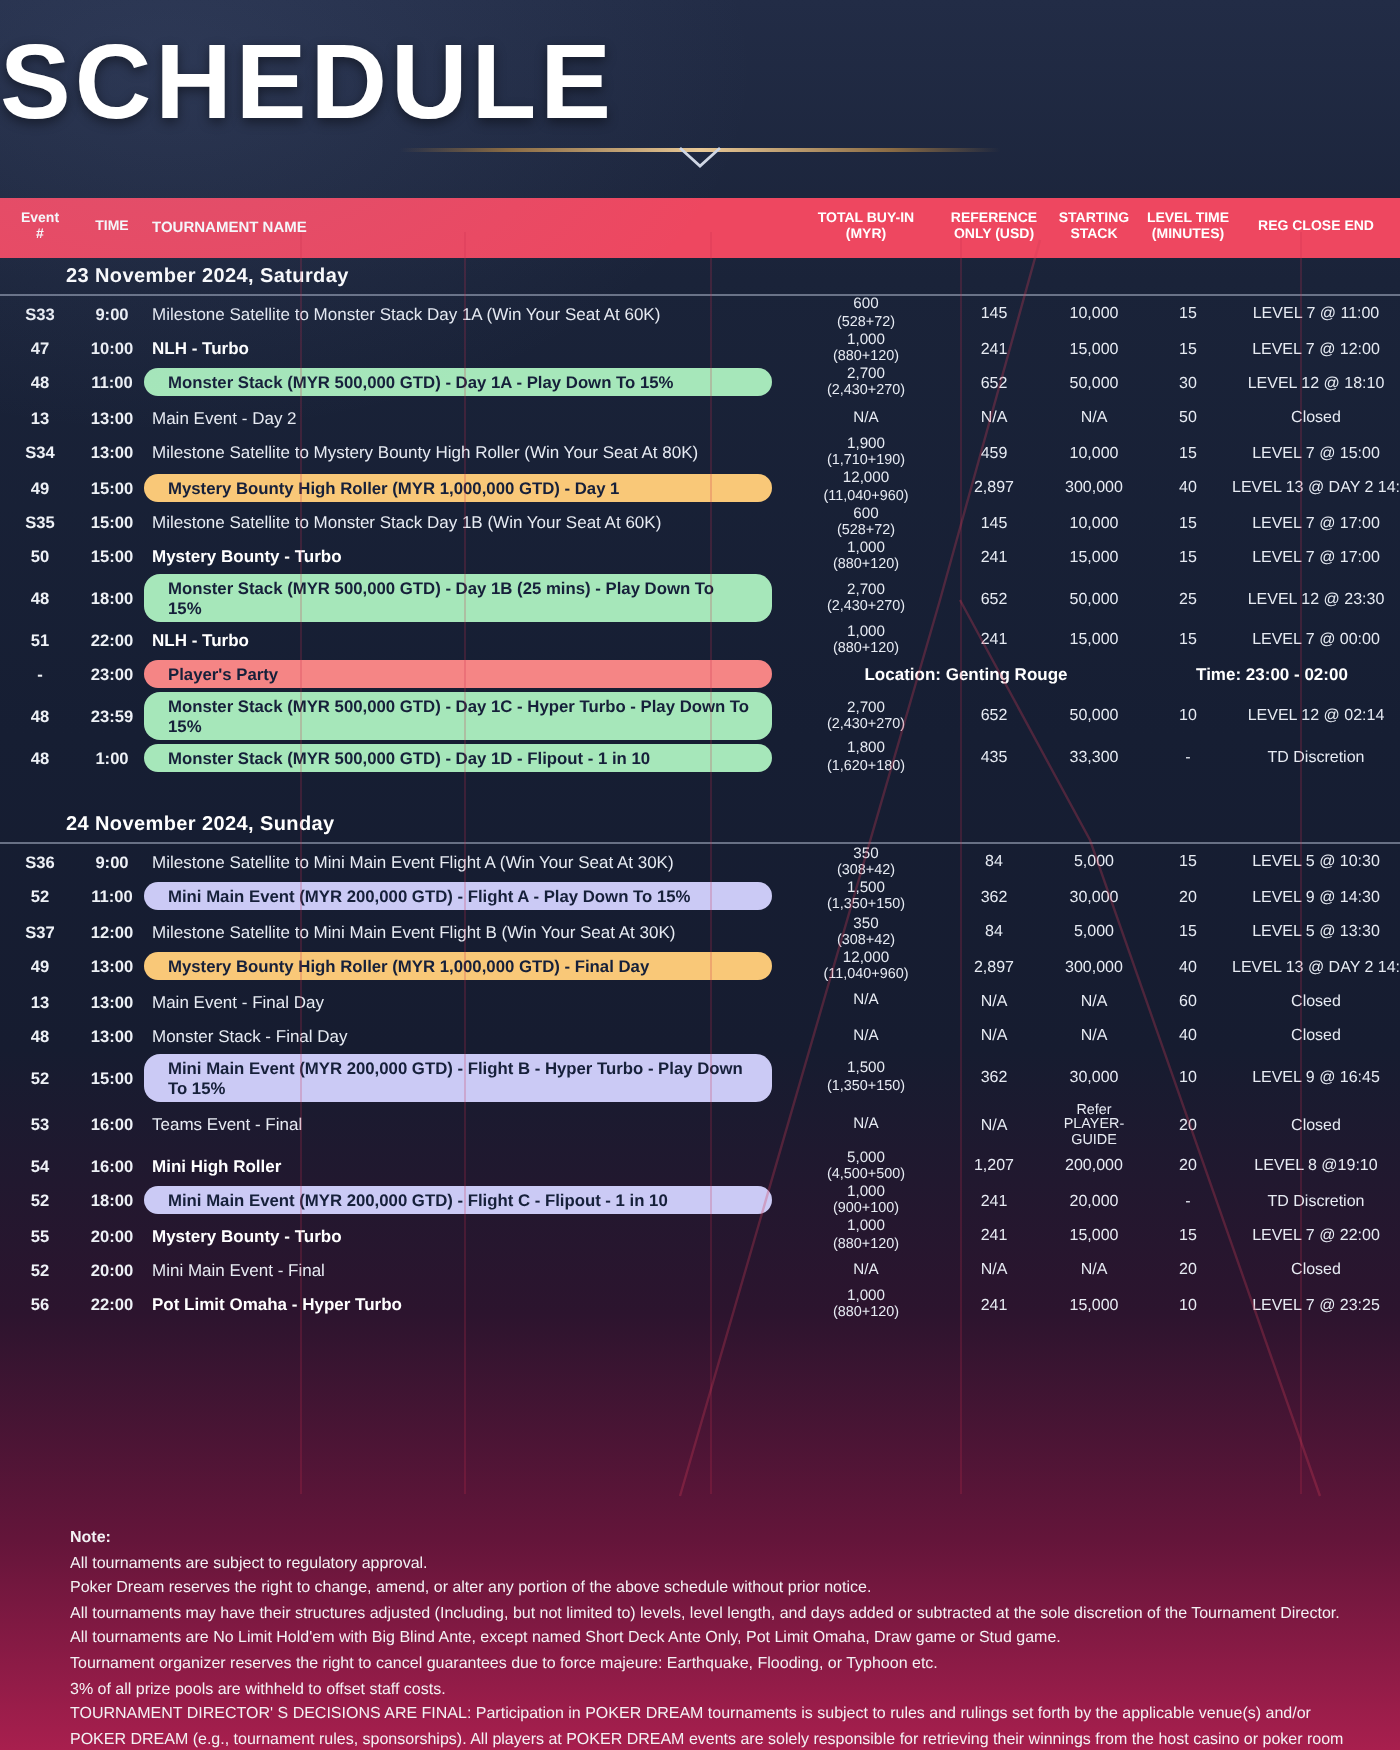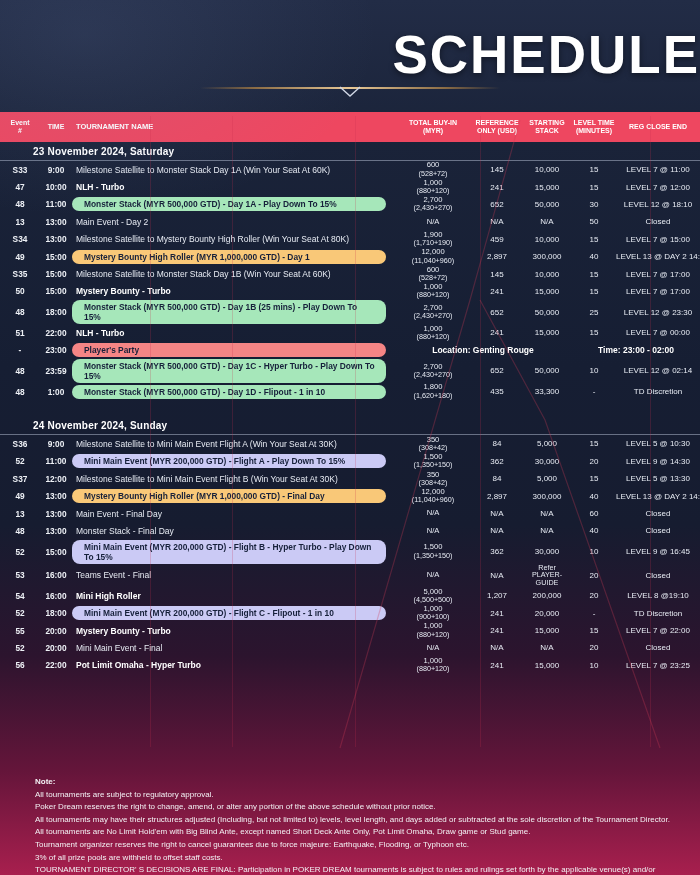--- a/index.html
+++ b/index.html
@@ -8,21 +8,21 @@
     font-family:"Liberation Sans",sans-serif;
     background:linear-gradient(180deg,#222c46 0%,#1a2339 16%,#161e33 42%,#161c30 60%,#2c142e 75%,#64153a 88%,#a81f4e 100%);
   }
   body::before{content:"";position:absolute;inset:0;
     background:radial-gradient(ellipse 420px 260px at 12% 4%,rgba(120,140,190,.14),transparent 70%);
     pointer-events:none;}
   .deco{position:absolute;inset:0;pointer-events:none;}
   .vline{position:absolute;top:116px;bottom:128px;width:1px;background:#c72f4d;opacity:.22;}
   .deco svg{position:absolute;inset:0;}
 
-  .title-wrap{position:relative;text-align:right;padding-top:28px;height:84px;}
+  .title-wrap{position:relative;text-align:left;padding-top:15px;height:84px;}
   .title{color:#fff;font-size:53px;font-weight:800;letter-spacing:2px;line-height:1;
     text-shadow:0 2px 6px rgba(0,0,0,.45);}
   .divider{position:relative;width:300px;margin:4px auto 0;height:14px;}
   .divider .bar{position:absolute;left:0;right:0;top:2px;height:2px;
     background:linear-gradient(90deg,transparent,#8a6b44 18%,#e8c896 50%,#8a6b44 82%,transparent);}
   .divider .chev{position:absolute;left:50%;top:1px;transform:translateX(-50%);}
 
   .grid{display:grid;grid-template-columns:40px 32px 322px 78px 50px 50px 44px 1fr;align-items:center;}
 
   .colhead{background:#ee4760;min-height:26px;color:#fff;font-size:7px;font-weight:700;

